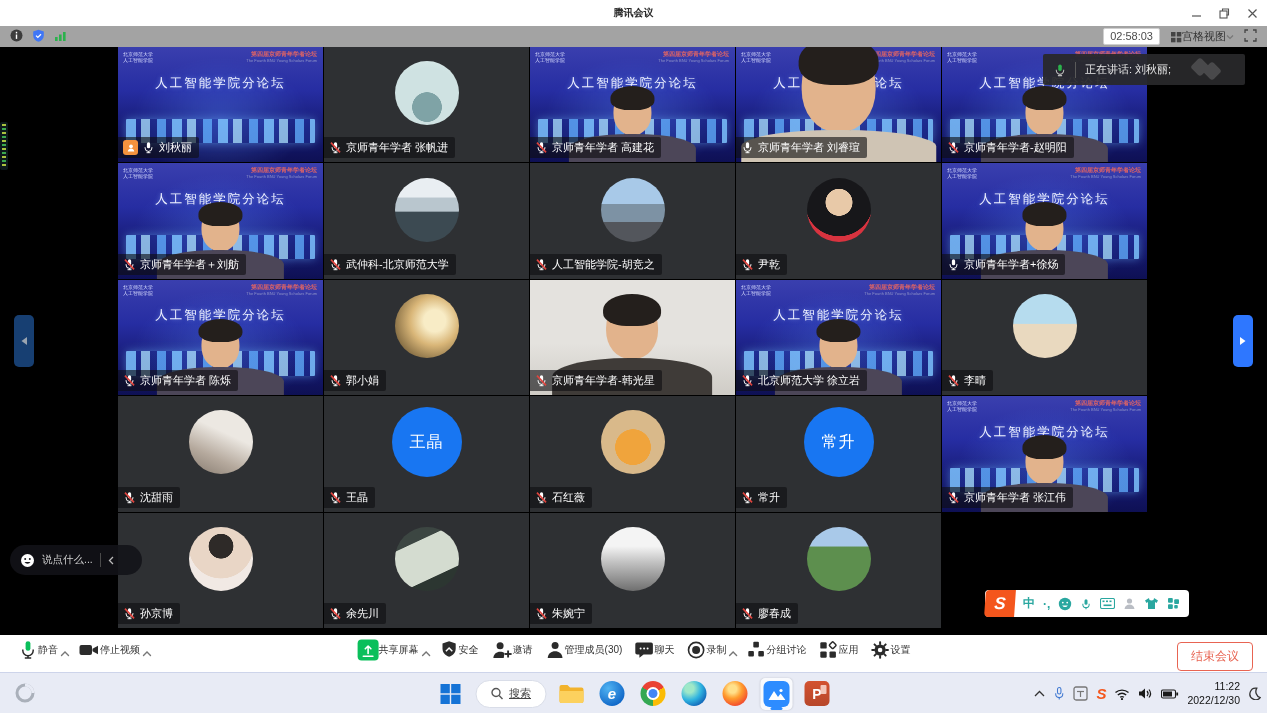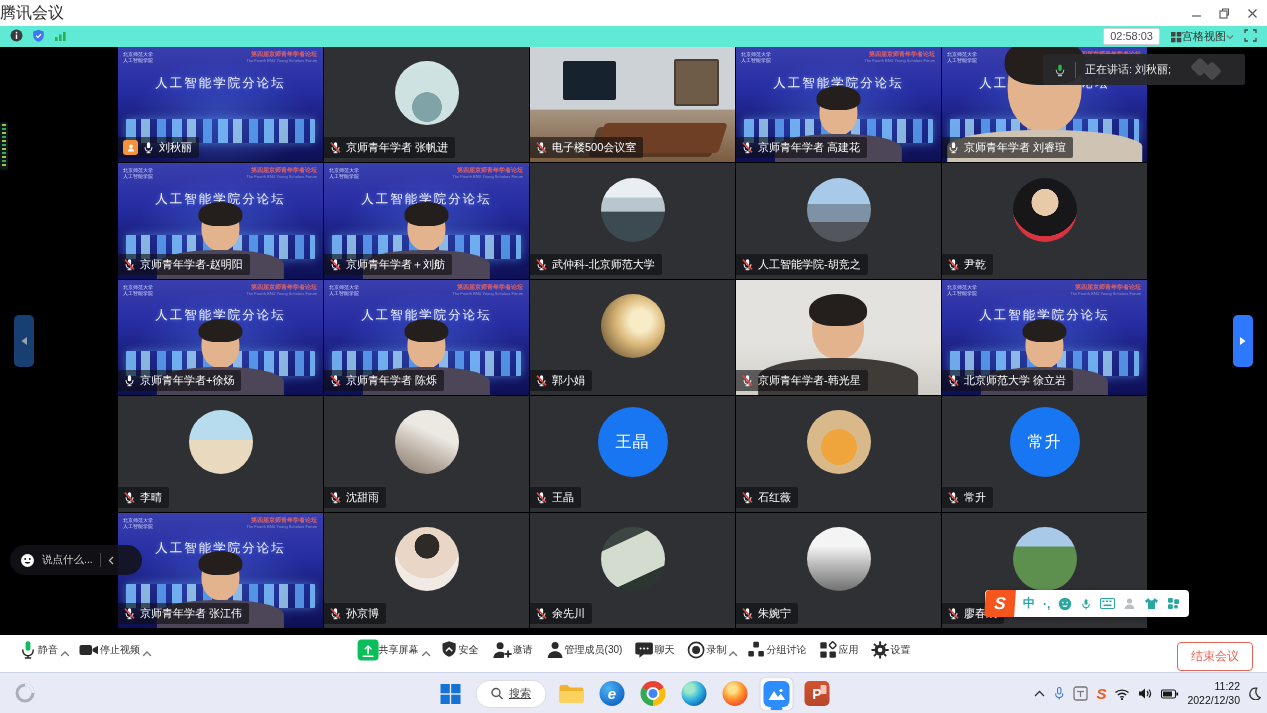--- a/index.html
+++ b/index.html
@@ -3,26 +3,26 @@
 <meta charset="utf-8">
 <style>
   html,body{margin:0;padding:0;background:#000;}
   .screen{position:relative;width:1267px;height:713px;overflow:hidden;
     font-family:"Liberation Sans","DejaVu Sans",sans-serif;background:#000;}
 
   
   .titlebar{position:absolute;top:0;left:0;right:0;height:26px;background:#ffffff;
     border-bottom:1px solid #ececec;}
   .tb-title{position:absolute;left:0;right:0;top:0;height:26px;line-height:26px;
-    text-align:left;font-size:16px;color:#2b2b2b;}
+    text-align:center;font-size:10px;color:#2b2b2b;font-weight:bold;}
   .tb-controls{position:absolute;right:8px;top:0;height:26px;display:flex;align-items:center;gap:14px;}
   .wc{display:inline-flex;width:14px;height:14px;align-items:center;justify-content:center;cursor:default;}
 
   
-  .subbar{position:absolute;top:26px;left:0;right:0;height:21px;background:#5eead4;
+  .subbar{position:absolute;top:26px;left:0;right:0;height:21px;background:#a3a3a3;
     border-bottom:1px solid #e3e3e3;display:flex;align-items:center;}
   .sb-left{display:flex;align-items:center;gap:9px;margin-left:10px;}
   .sb-right{margin-left:auto;display:flex;align-items:center;gap:10px;margin-right:10px;}
   .timer-pill{border:1px solid #cfcfcf;border-radius:2px;background:#fff;color:#4c4c4c;
     font-size:11px;padding:0 6px;height:15px;line-height:15px;}
   .view-sel{display:flex;align-items:center;font-size:11px;color:#333;}
 
   
   .stage{position:absolute;top:47px;left:0;right:0;height:588px;background:#000;}
   .grid{position:absolute;left:118px;top:0;width:1029px;height:581px;
@@ -289,38 +289,20 @@
                 <rect x="6" y="1.6" width="4" height="7.4" rx="2" fill="#fff"></rect>
                 <path d="M3.8 7.6v1a4.2 4.2 0 0 0 8.4 0v-1" fill="none" stroke="#fff" stroke-width="1.2"></path>
                 <line x1="8" y1="12.8" x2="8" y2="14.4" stroke="#fff" stroke-width="1.2"></line>
                 <line x1="5.6" y1="14.4" x2="10.4" y2="14.4" stroke="#fff" stroke-width="1.2"></line>
                 <line x1="2.4" y1="2" x2="13.6" y2="14" stroke="#e0443e" stroke-width="1.9"></line>
               </svg>
             </span>
       <span>京师青年学者 张帆进</span>
     </div>
         </div>
-        <div class="tile room">
-          <div class="room-screen"></div>
-              <div class="room-board"></div>
-              <div class="room-table"></div>
-          <div class="tile-label">
-
-      <span style="display:flex">
-              <svg width="13" height="13" viewBox="0 0 16 16">
-                <rect x="6" y="1.6" width="4" height="7.4" rx="2" fill="#fff"></rect>
-                <path d="M3.8 7.6v1a4.2 4.2 0 0 0 8.4 0v-1" fill="none" stroke="#fff" stroke-width="1.2"></path>
-                <line x1="8" y1="12.8" x2="8" y2="14.4" stroke="#fff" stroke-width="1.2"></line>
-                <line x1="5.6" y1="14.4" x2="10.4" y2="14.4" stroke="#fff" stroke-width="1.2"></line>
-                <line x1="2.4" y1="2" x2="13.6" y2="14" stroke="#e0443e" stroke-width="1.9"></line>
-              </svg>
-            </span>
-      <span>电子楼500会议室</span>
-    </div>
-        </div>
         <div class="tile">
           <div class="slide-bg">
      <div class="slide-logo">
               <span>北京师范大学</span>
               <span>人工智能学院</span>
             </div>
      <div class="slide-banner">
               <span class="b1">第四届京师青年学者论坛</span>
               <span class="b2">The Fourth BNU Young Scholars Forum</span>
             </div>

